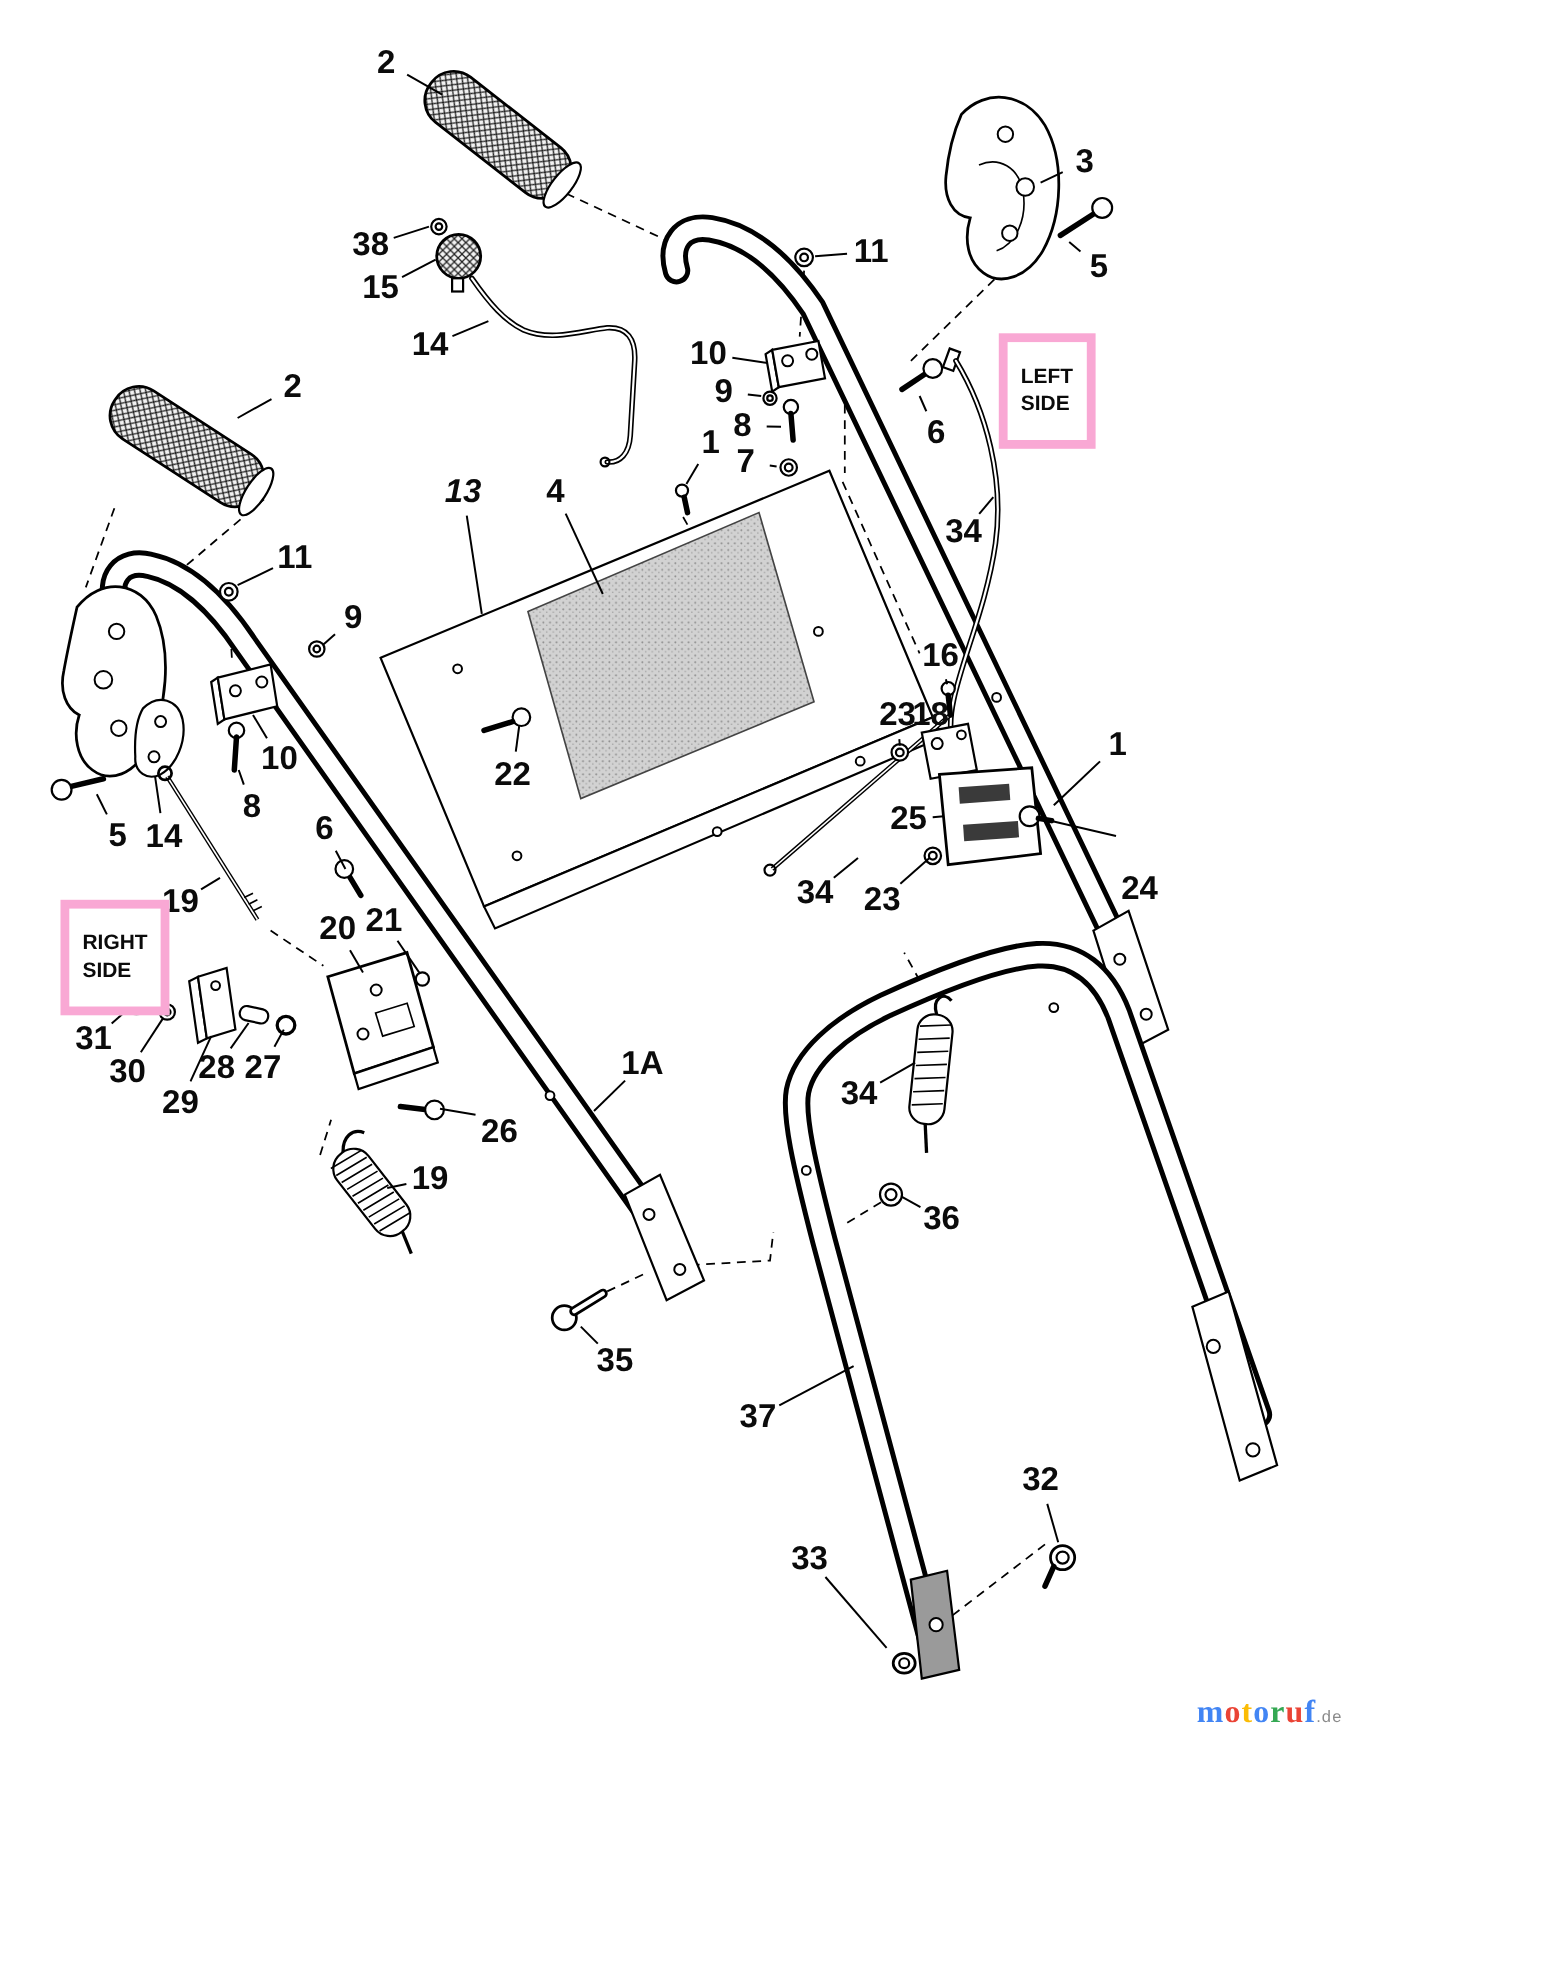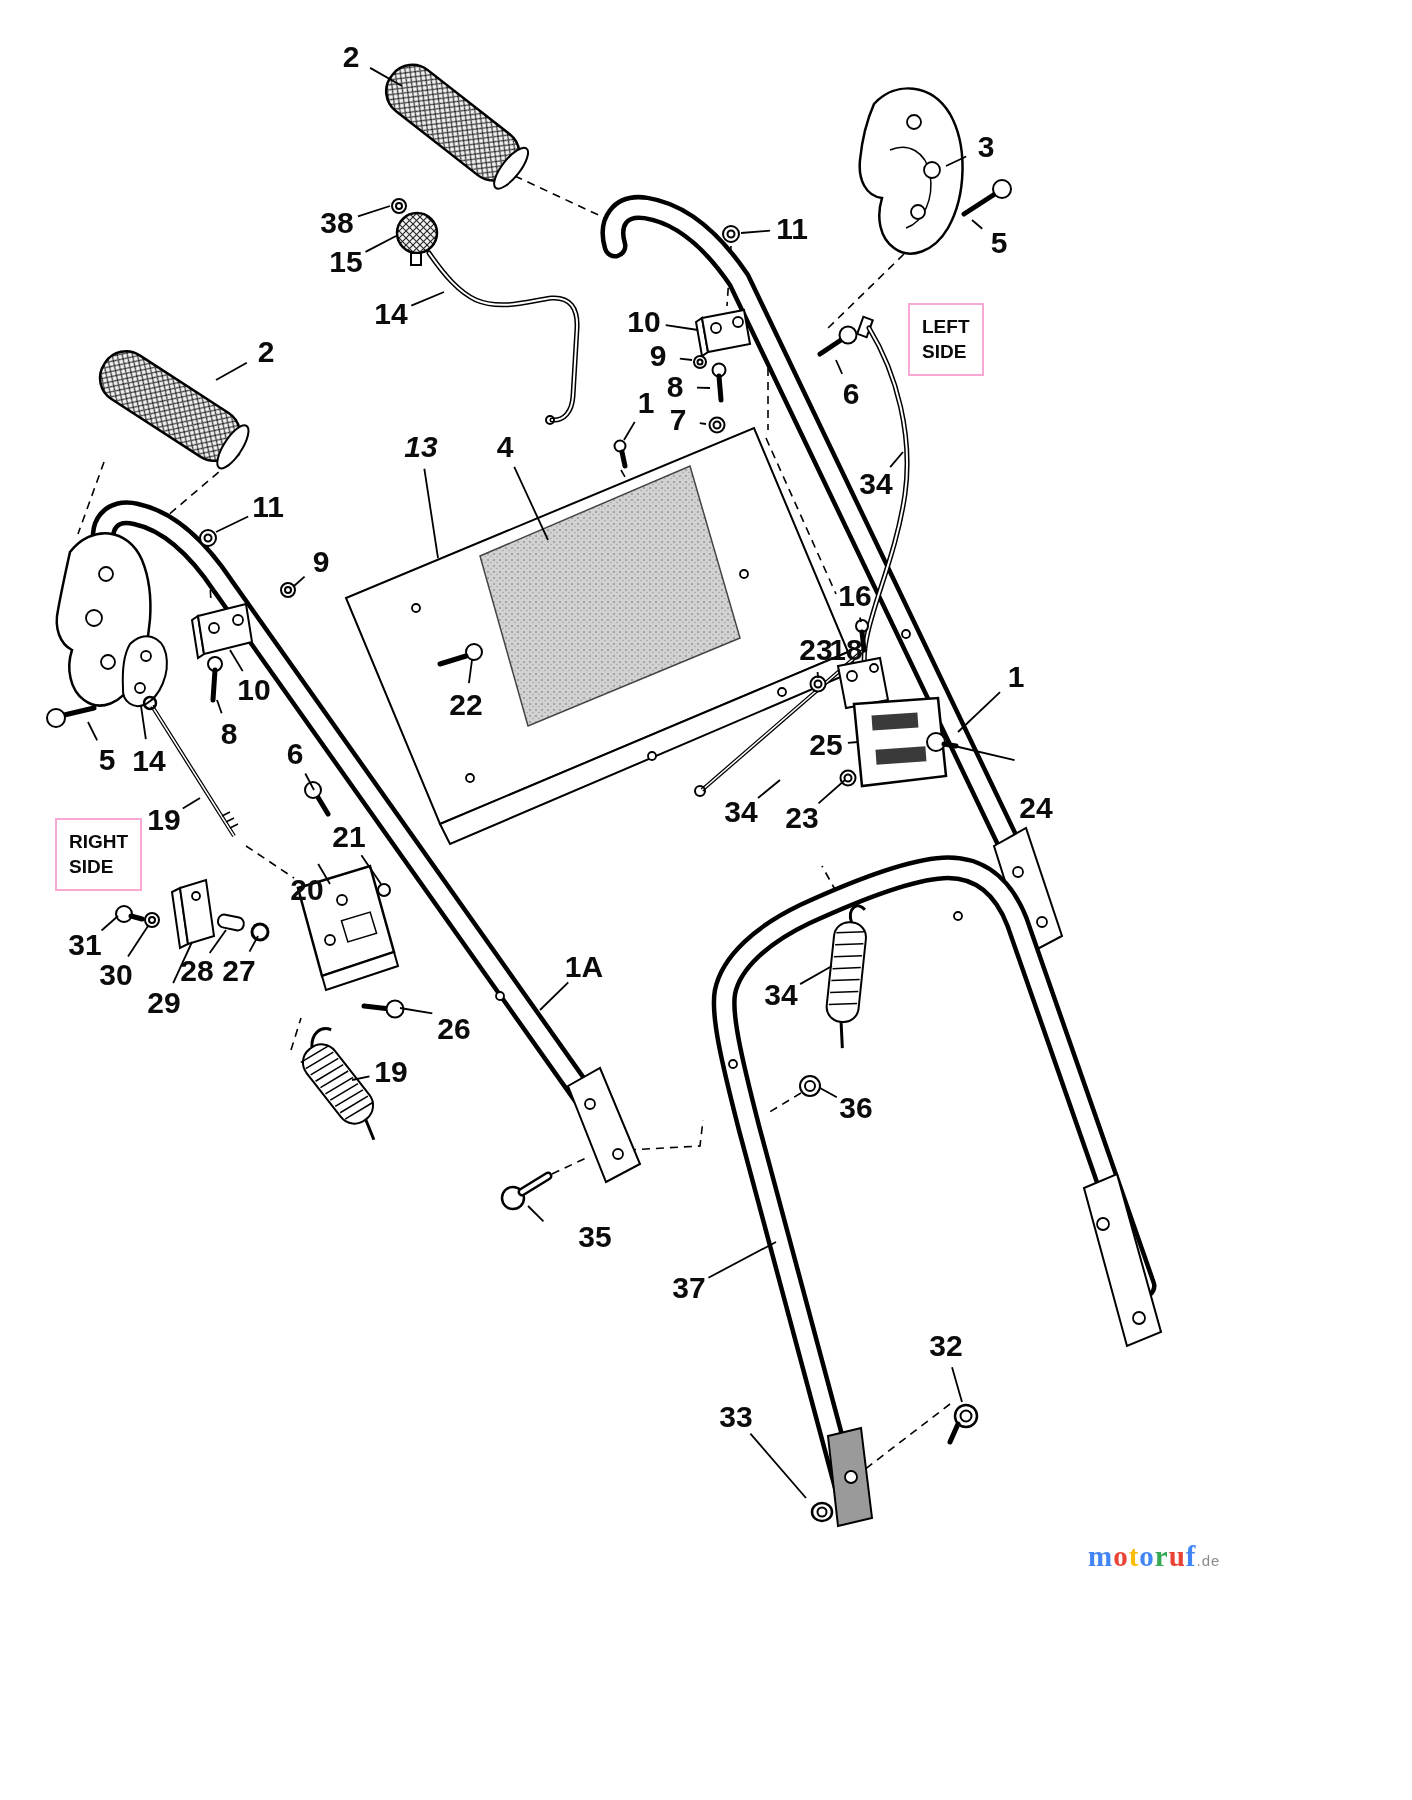--- a/index.html
+++ b/index.html
@@ -3,22 +3,22 @@
 <meta charset="utf-8">
 <style>
   html,body{margin:0;padding:0;background:#fff;}
   .stage{position:relative;width:1412px;height:1800px;background:#fff;overflow:hidden;
          font-family:"Liberation Sans",sans-serif;}
   .stage svg.art{position:absolute;left:0;top:0;z-index:1;}
   .stage svg.leaders{position:absolute;left:0;top:0;z-index:2;}
   #callout-layer{position:absolute;left:0;top:0;width:100%;height:100%;z-index:3;pointer-events:none;}
   .callout{position:absolute;transform:translate(-50%,-50%);font-weight:bold;font-size:30px;
            color:#0b0b0b;line-height:1;letter-spacing:0;}
-  .side-label{position:absolute;border:2px solid #f9a8d4;background:#fff;color:#0b0b0b;
-              font-size:19px;font-weight:bold;line-height:1.3;padding:10px 12px;
+  .side-label{position:absolute;border:8px solid #f9a8d4;background:#fff;color:#0b0b0b;
+              font-size:19px;font-weight:bold;line-height:1.3;padding:20px 12px;
               white-space:pre-line;z-index:3;}
   #watermark{position:absolute;left:1088px;top:1540px;z-index:3;
              font-family:"Liberation Serif",serif;font-weight:bold;font-size:29px;letter-spacing:1px;}
   #watermark .suffix{font-size:15px;font-weight:normal;color:#8a8a8a;font-family:"Liberation Sans",sans-serif;}
   
   .t-o{fill:none;stroke:#000;stroke-width:25;stroke-linecap:round;stroke-linejoin:round}
   .t-i{fill:none;stroke:#fff;stroke-width:16;stroke-linecap:round;stroke-linejoin:round}
   .w{fill:#fff;stroke:#000;stroke-width:2}
   .w25{fill:#fff;stroke:#000;stroke-width:2.5}
   .ln{fill:none;stroke:#000;stroke-width:2}
@@ -350,33 +350,33 @@
       <div class="callout" style="left: 466px; top: 705px;">22</div>
       <div class="callout" style="left: 229px; top: 734px;">8</div>
       <div class="callout" style="left: 826px; top: 745px;">25</div>
       <div class="callout" style="left: 1036px; top: 808px;">24</div>
       <div class="callout" style="left: 107px; top: 760px;">5</div>
       <div class="callout" style="left: 149px; top: 761px;">14</div>
       <div class="callout" style="left: 295px; top: 754px;">6</div>
       <div class="callout" style="left: 741px; top: 812px;">34</div>
       <div class="callout" style="left: 802px; top: 818px;">23</div>
       <div class="callout" style="left: 164px; top: 820px;">19</div>
-      <div class="callout" style="left: 307px; top: 845px; margin-top: 45px;">20</div>
+      <div class="callout" style="left: 307px; top: 845px;">20</div>
       <div class="callout" style="left: 349px; top: 837px;">21</div>
       <div class="callout" style="left: 85px; top: 945px;">31</div>
       <div class="callout" style="left: 116px; top: 975px;">30</div>
       <div class="callout" style="left: 197px; top: 971px;">28</div>
       <div class="callout" style="left: 239px; top: 971px;">27</div>
       <div class="callout" style="left: 584px; top: 967px;">1A</div>
       <div class="callout" style="left: 781px; top: 995px;">34</div>
       <div class="callout" style="left: 164px; top: 1003px;">29</div>
       <div class="callout" style="left: 454px; top: 1017px; margin-top: 12px;">26</div>
       <div class="callout" style="left: 391px; top: 1072px;">19</div>
       <div class="callout" style="left: 856px; top: 1108px;">36</div>
-      <div class="callout" style="left: 559px; top: 1237px; margin-left: 36px;">35</div>
+      <div class="callout" style="left: 559px; top: 1237px;">35</div>
       <div class="callout" style="left: 689px; top: 1288px;">37</div>
       <div class="callout" style="left: 946px; top: 1346px;">32</div>
       <div class="callout" style="left: 736px; top: 1417px;">33</div>
     </div>
 
   <div id="watermark"><span style="color: rgb(66, 133, 244);">m</span><span style="color: rgb(234, 67, 53);">o</span><span style="color: rgb(251, 188, 5);">t</span><span style="color: rgb(66, 133, 244);">o</span><span style="color: rgb(52, 168, 83);">r</span><span style="color: rgb(234, 67, 53);">u</span><span style="color: rgb(66, 133, 244);">f</span><span class="suffix">.de</span></div>
 <div class="side-label" style="left: 908px; top: 303px;">LEFT
 SIDE</div>
     <div class="side-label" style="left: 55px; top: 818px;">RIGHT
 SIDE</div>

